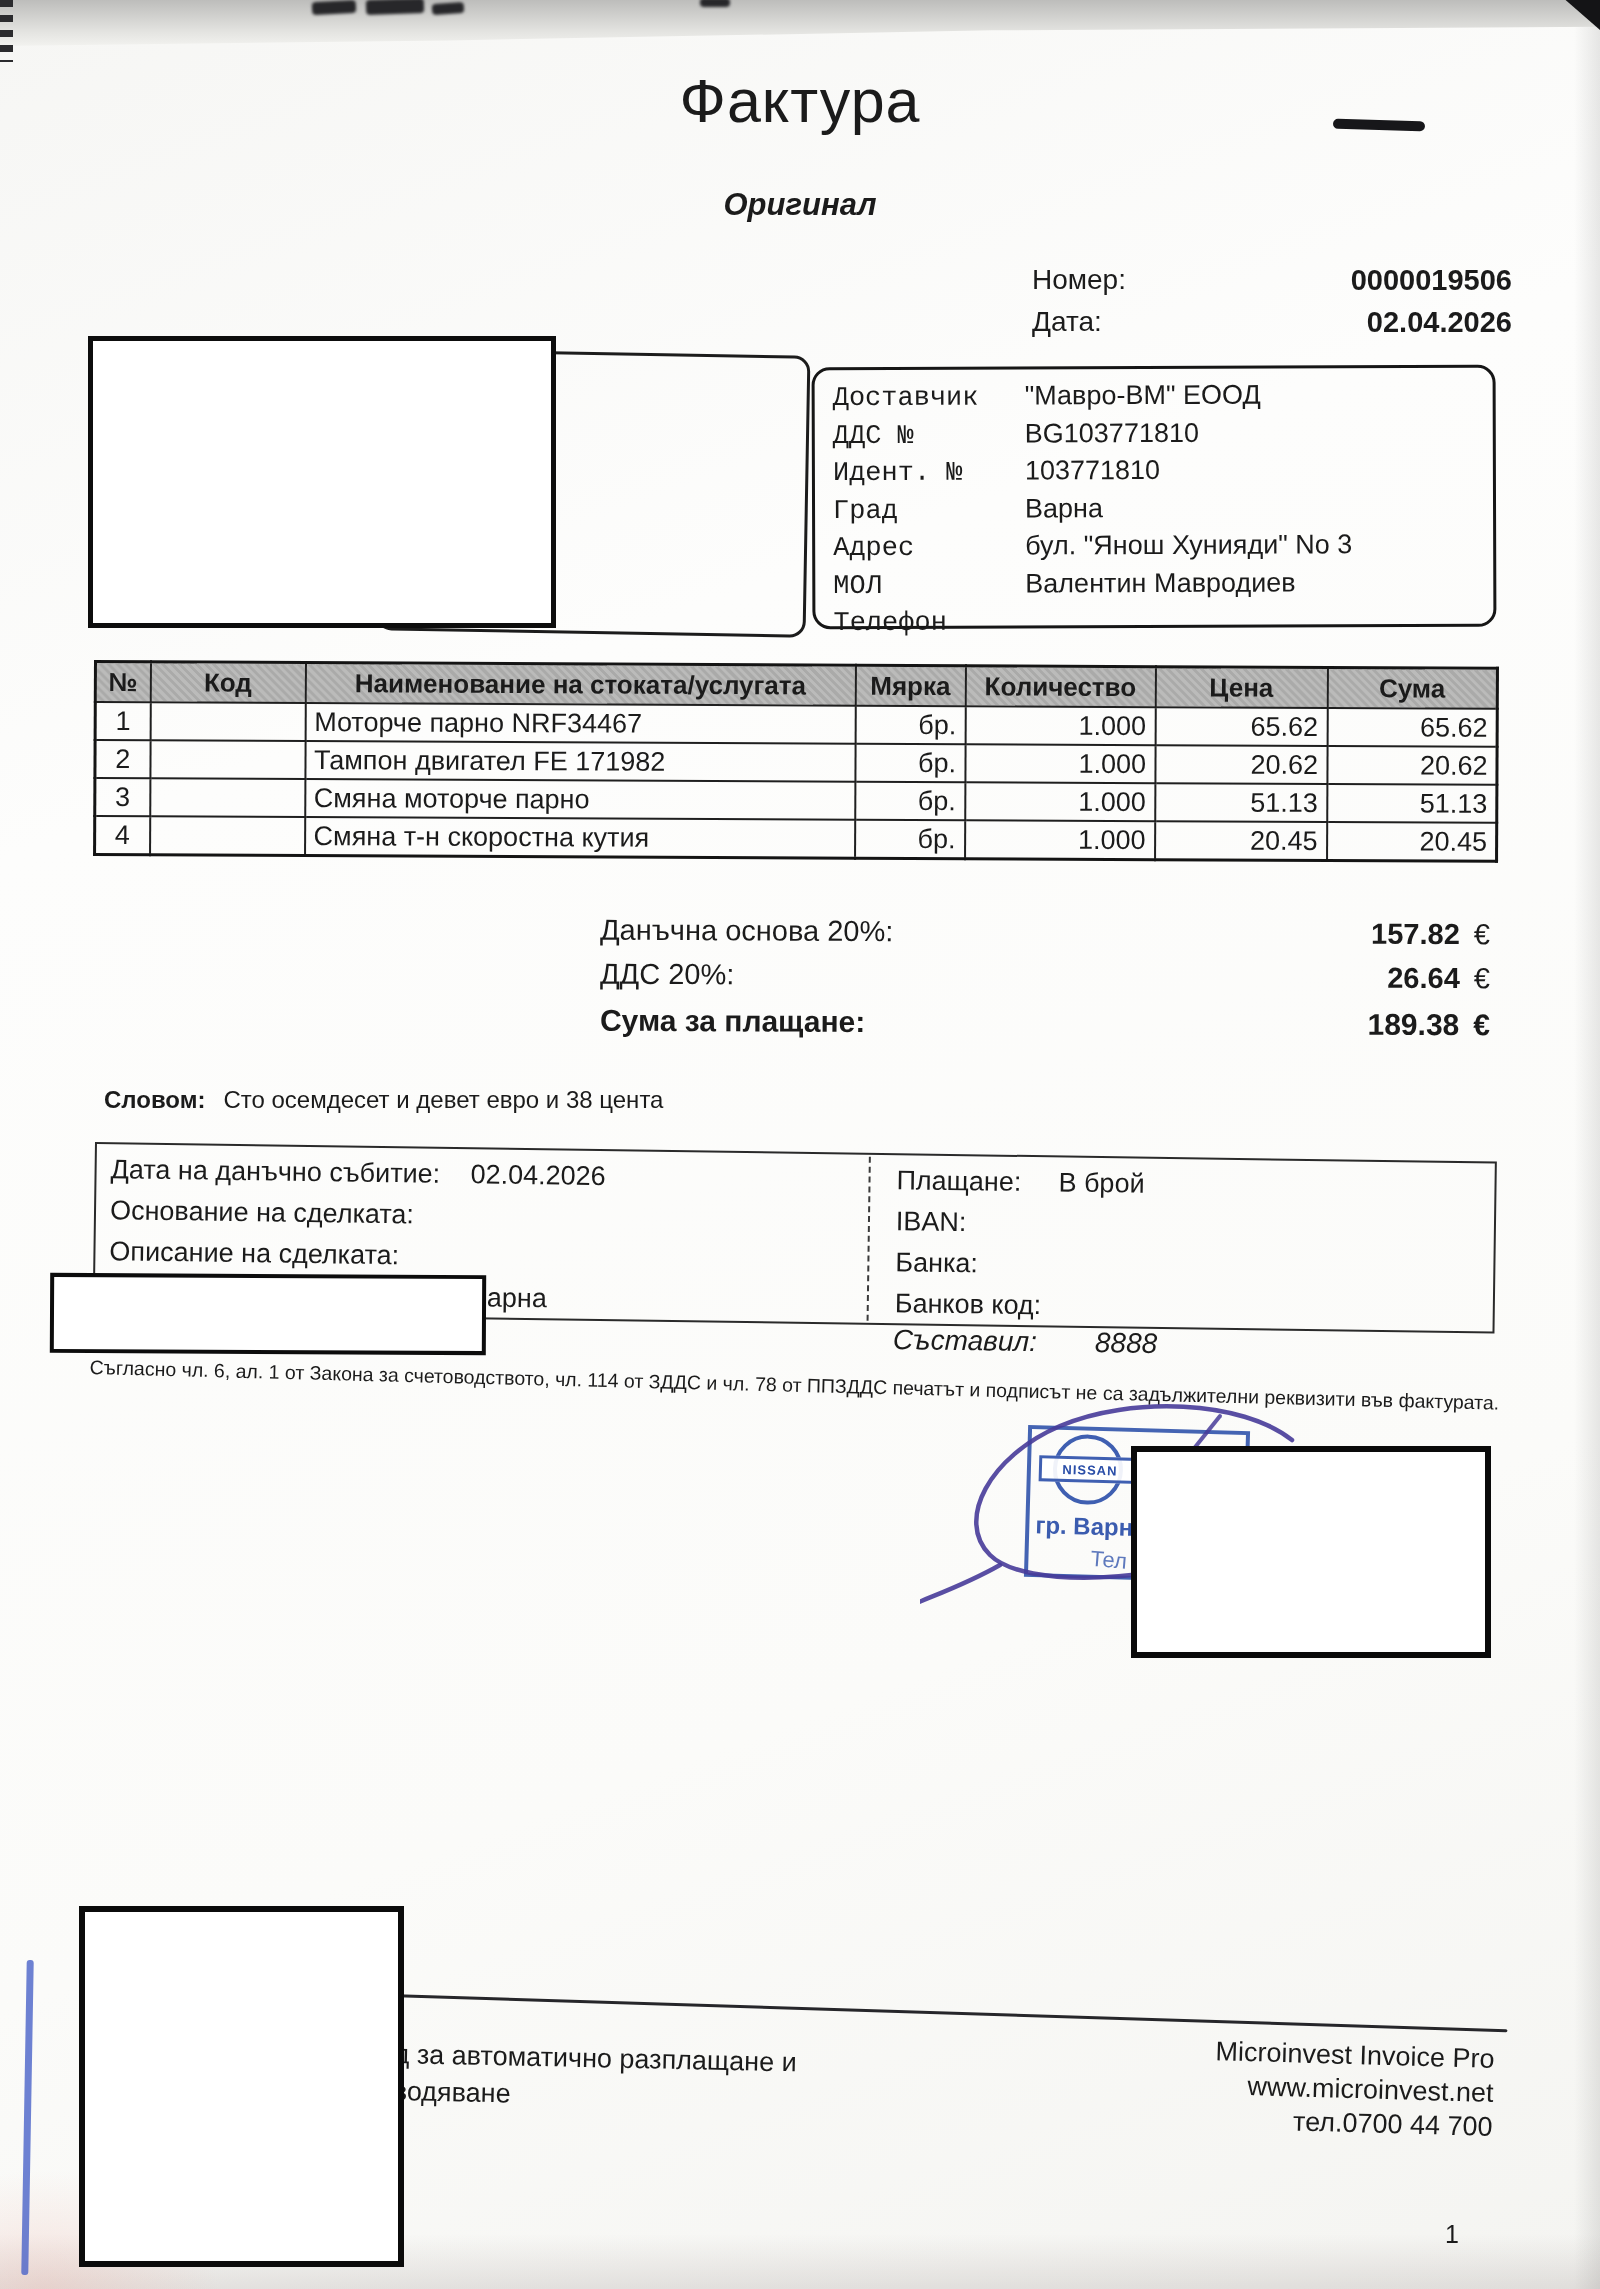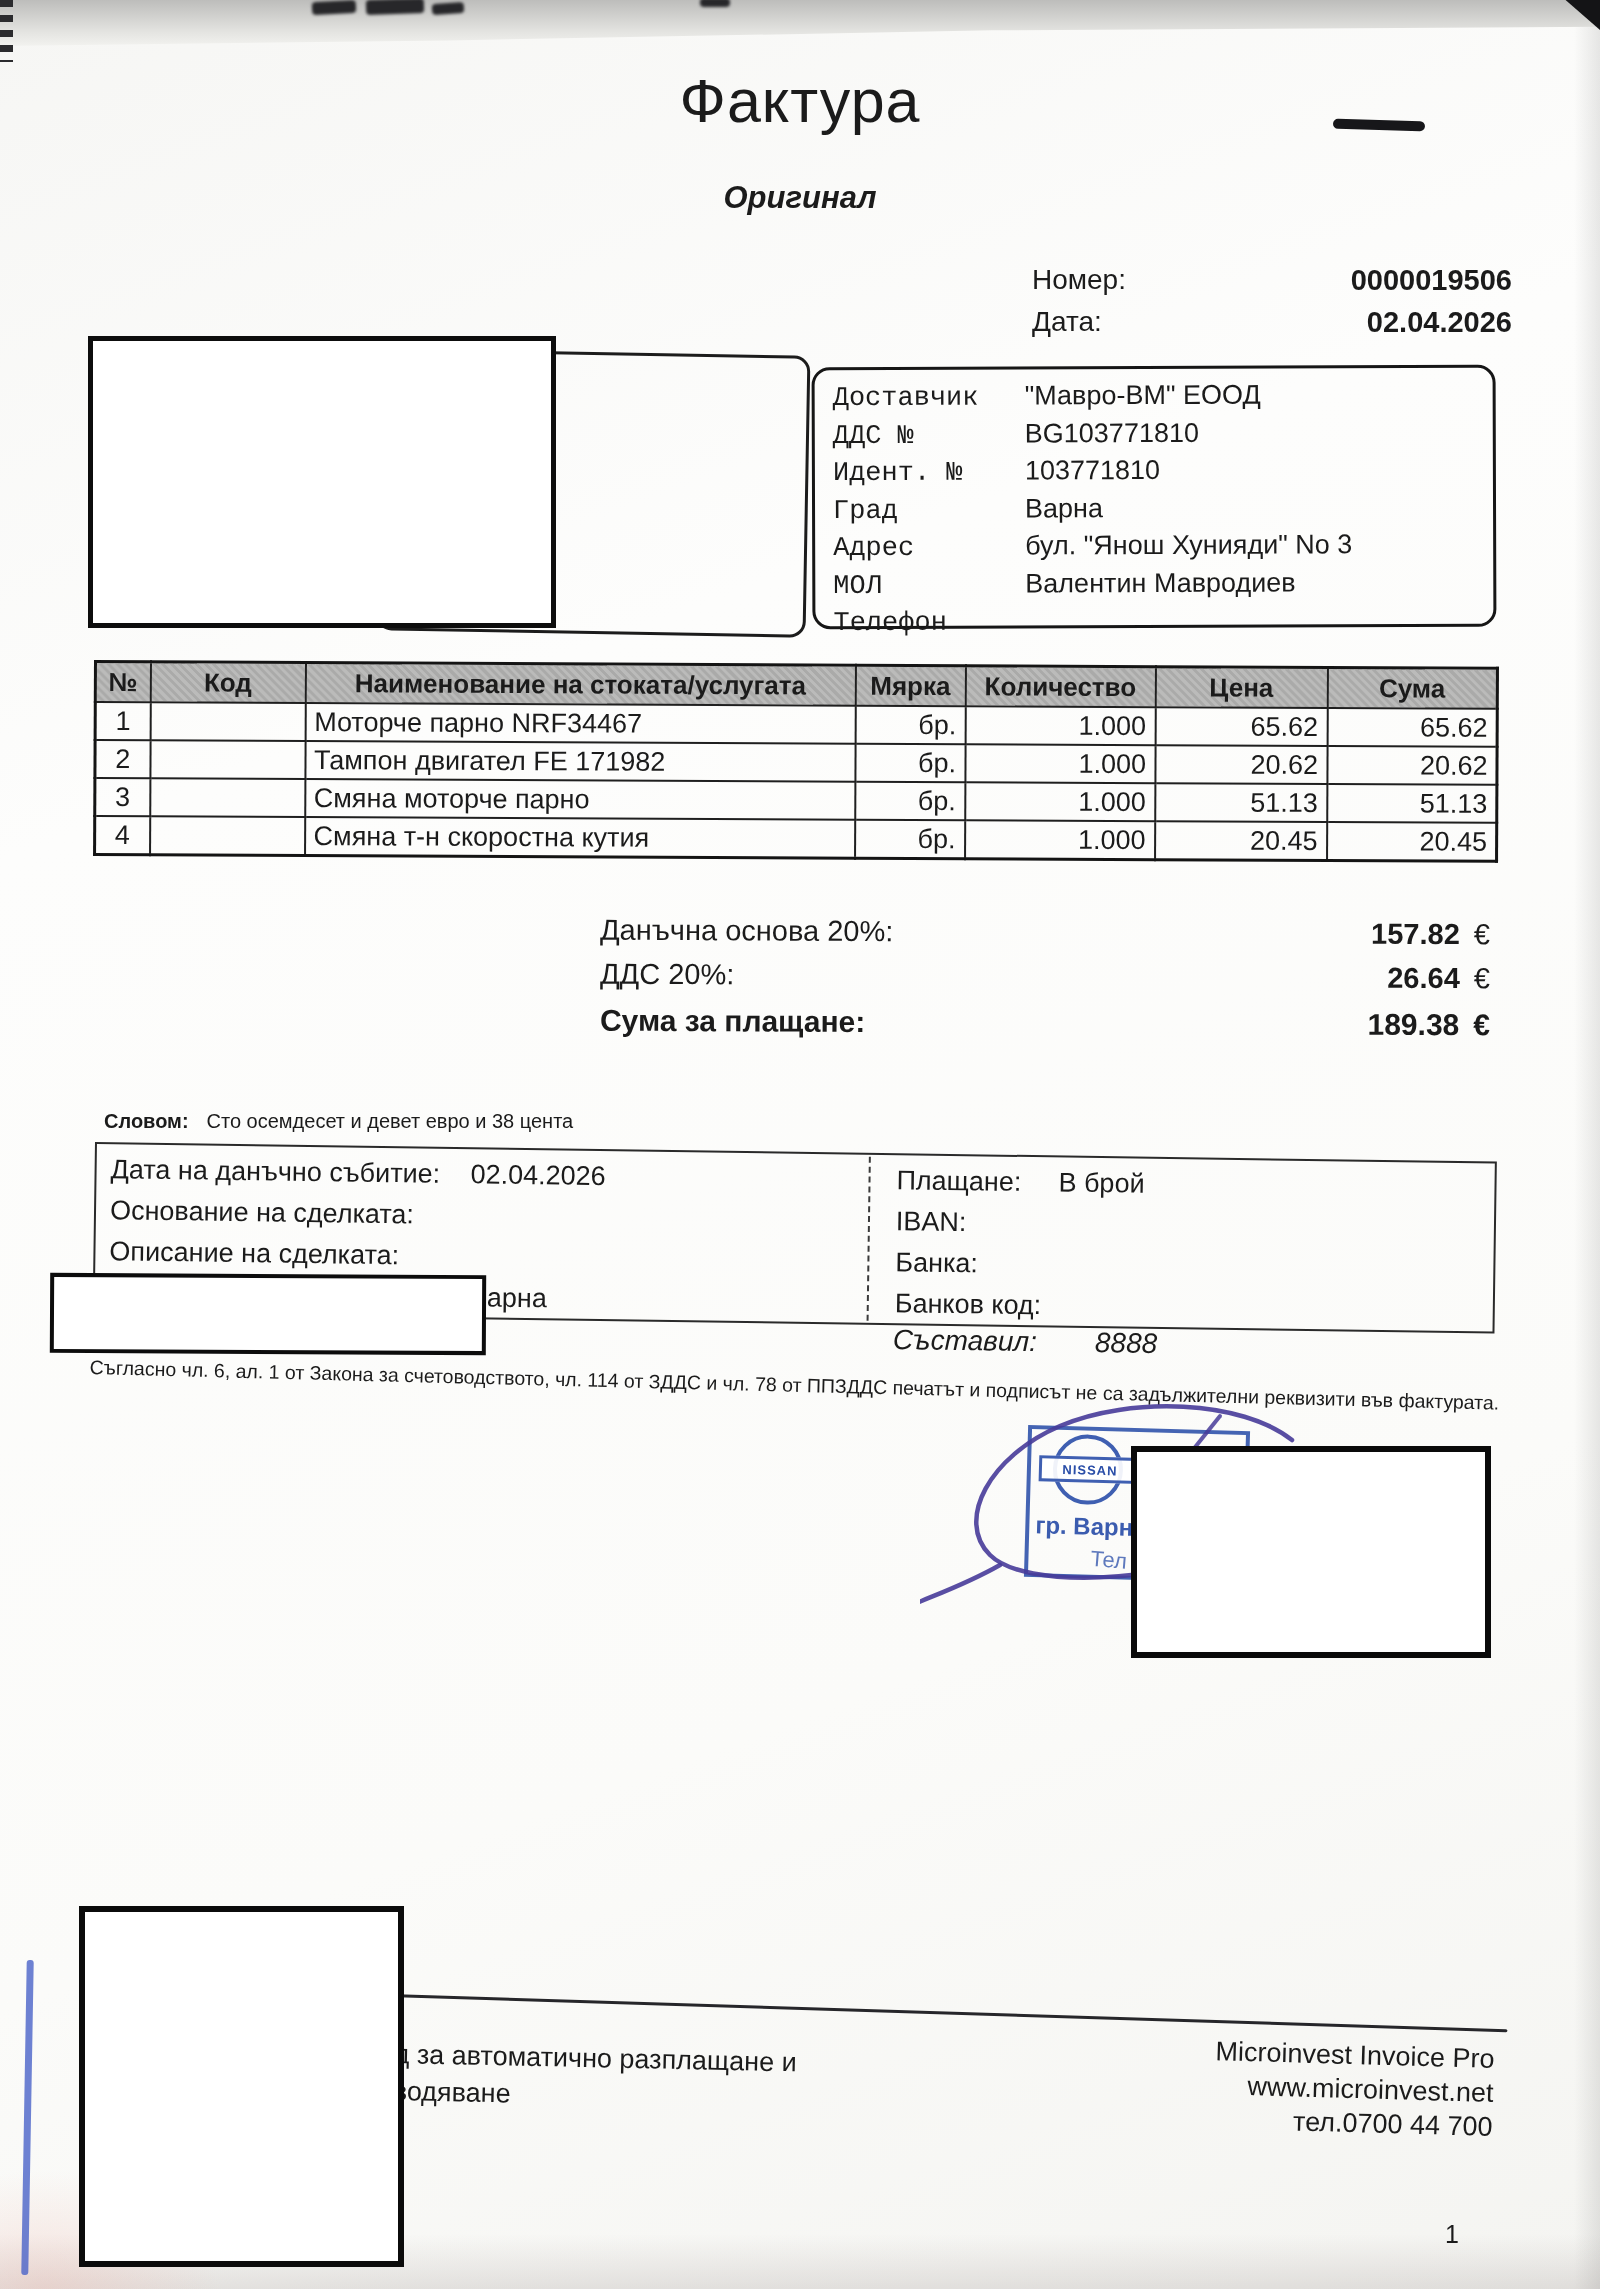--- a/index.html
+++ b/index.html
@@ -25,21 +25,21 @@
   .smudge.s3{left:432px;top:3px;width:32px;height:11px;transform:rotate(-4deg);}
   .smudge.s4{left:700px;top:-2px;width:30px;height:9px;}
   .mark-tl{position:absolute;left:0;top:0;width:13px;height:62px;z-index:2;
     background:repeating-linear-gradient(#2b2b2e 0 7px, transparent 7px 15px);filter:blur(.6px);}
   .corner-tr{position:absolute;right:0;top:0;width:42px;height:30px;background:#141416;z-index:2;
     clip-path:polygon(18% 0,100% 0,100% 100%);}
 
   
   .title{position:absolute;left:0;top:66px;width:1600px;text-align:center;
     font-size:61px;font-weight:normal;letter-spacing:1px;z-index:1;}
-  .subtitle{position:absolute;left:0;top:180px;width:1600px;text-align:center;
+  .subtitle{position:absolute;left:0;top:187px;width:1600px;text-align:center;
     font-size:31px;font-weight:bold;font-style:italic;z-index:1;}
   .title-dash{position:absolute;left:1333px;top:120px;width:92px;height:10px;background:#17171a;
     border-radius:6px;transform:rotate(1.6deg);z-index:1;}
   .meta-label{position:absolute;left:1032px;width:220px;text-align:left;font-size:28px;z-index:1;}
   .meta-value{position:absolute;left:1262px;width:250px;text-align:right;font-size:29px;font-weight:bold;z-index:1;}
   .row-num{top:264px;} .row-date{top:306px;}
 
   
   .recipient-box{position:absolute;left:378px;top:352px;width:424px;height:276px;
     border:3px solid #1c1c1c;border-radius:16px;transform:rotate(1deg);z-index:1;}
@@ -66,21 +66,21 @@
 
   
   .totals-row{position:absolute;left:600px;width:890px;display:flex;justify-content:space-between;
     font-size:29px;z-index:1;transform:rotate(0.3deg);}
   .totals-row .val{font-weight:600;}
   .totals-row .cur{margin-left:14px;}
   .t1{top:916px;} .t2{top:960px;}
   .t3{top:1006px;font-weight:bold;font-size:30px;} .t3 .val{font-weight:bold;}
 
   
-  .in-words{position:absolute;left:104px;top:1086px;font-size:20px;z-index:1;margin-top:24px;}
+  .in-words{position:absolute;left:104px;top:1086px;font-size:24px;z-index:1;}
   .in-words .lbl{font-weight:bold;margin-right:18px;}
 
   
   .details-box{position:absolute;left:95px;top:1142px;width:1402px;height:172px;
     border:2px solid #2a2a2a;transform:rotate(0.8deg);transform-origin:left top;z-index:1;box-sizing:border-box;}
   .details-divider{position:absolute;left:772px;top:2px;height:164px;border-left:2px dashed #3a3a3a;}
   .dcol-left{position:absolute;left:14px;top:5px;width:740px;}
   .dcol-right{position:absolute;left:800px;top:5px;width:580px;}
   .drow{position:relative;height:41px;font-size:27px;line-height:41px;white-space:nowrap;}
   .drow .dval{position:absolute;left:360px;}

